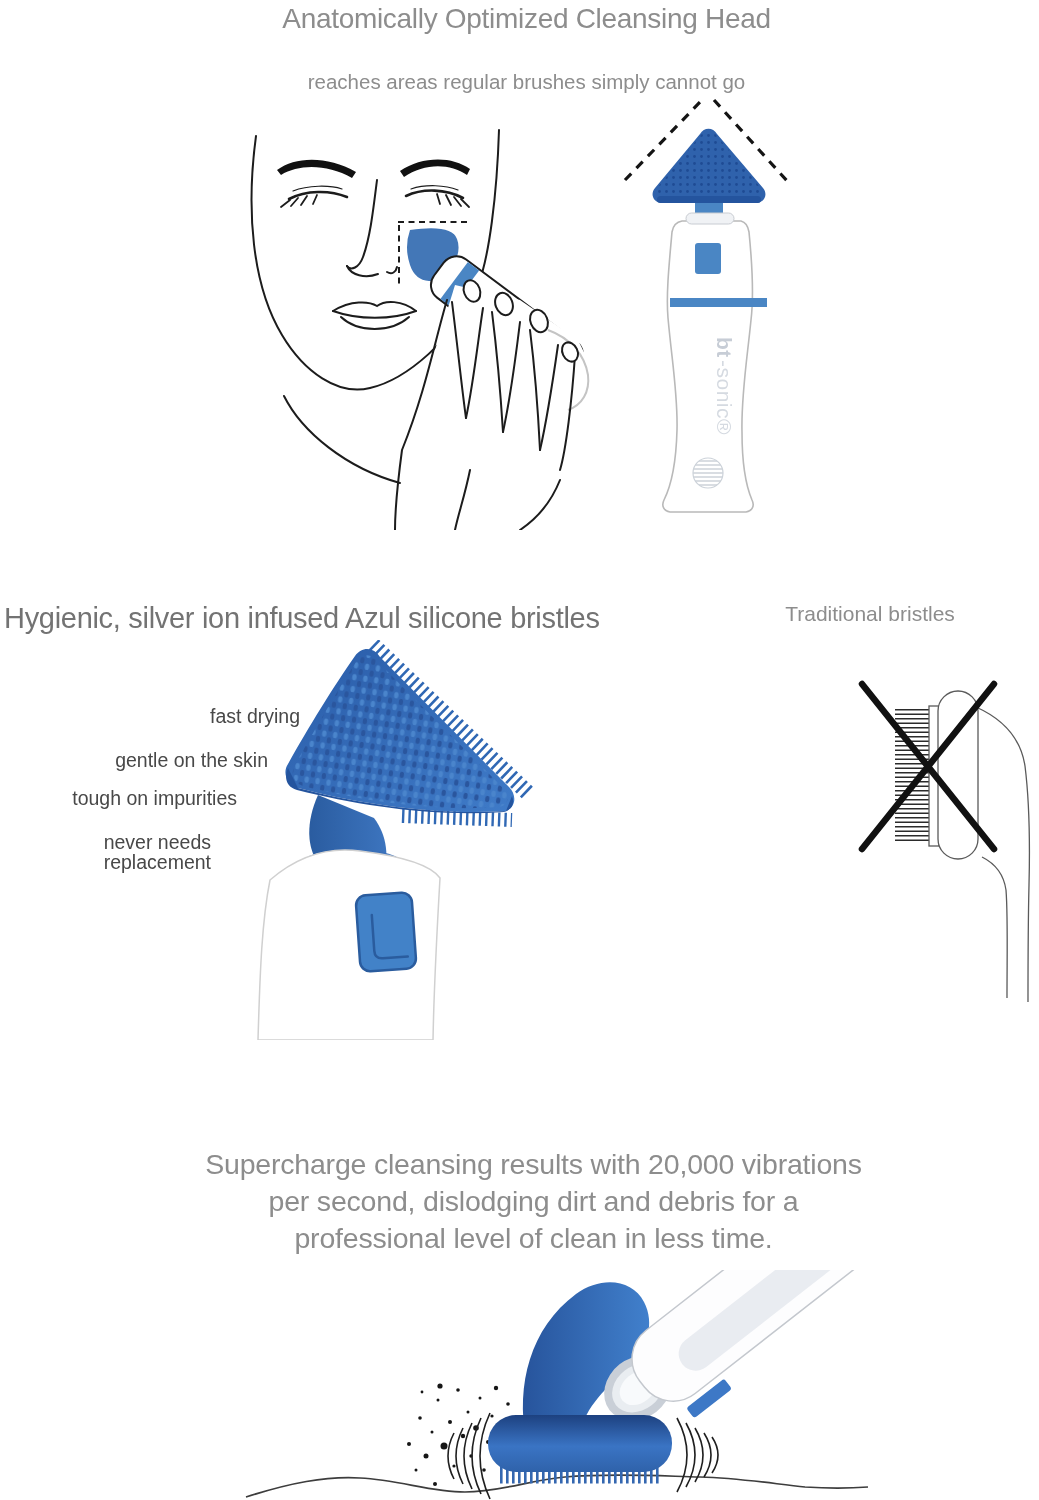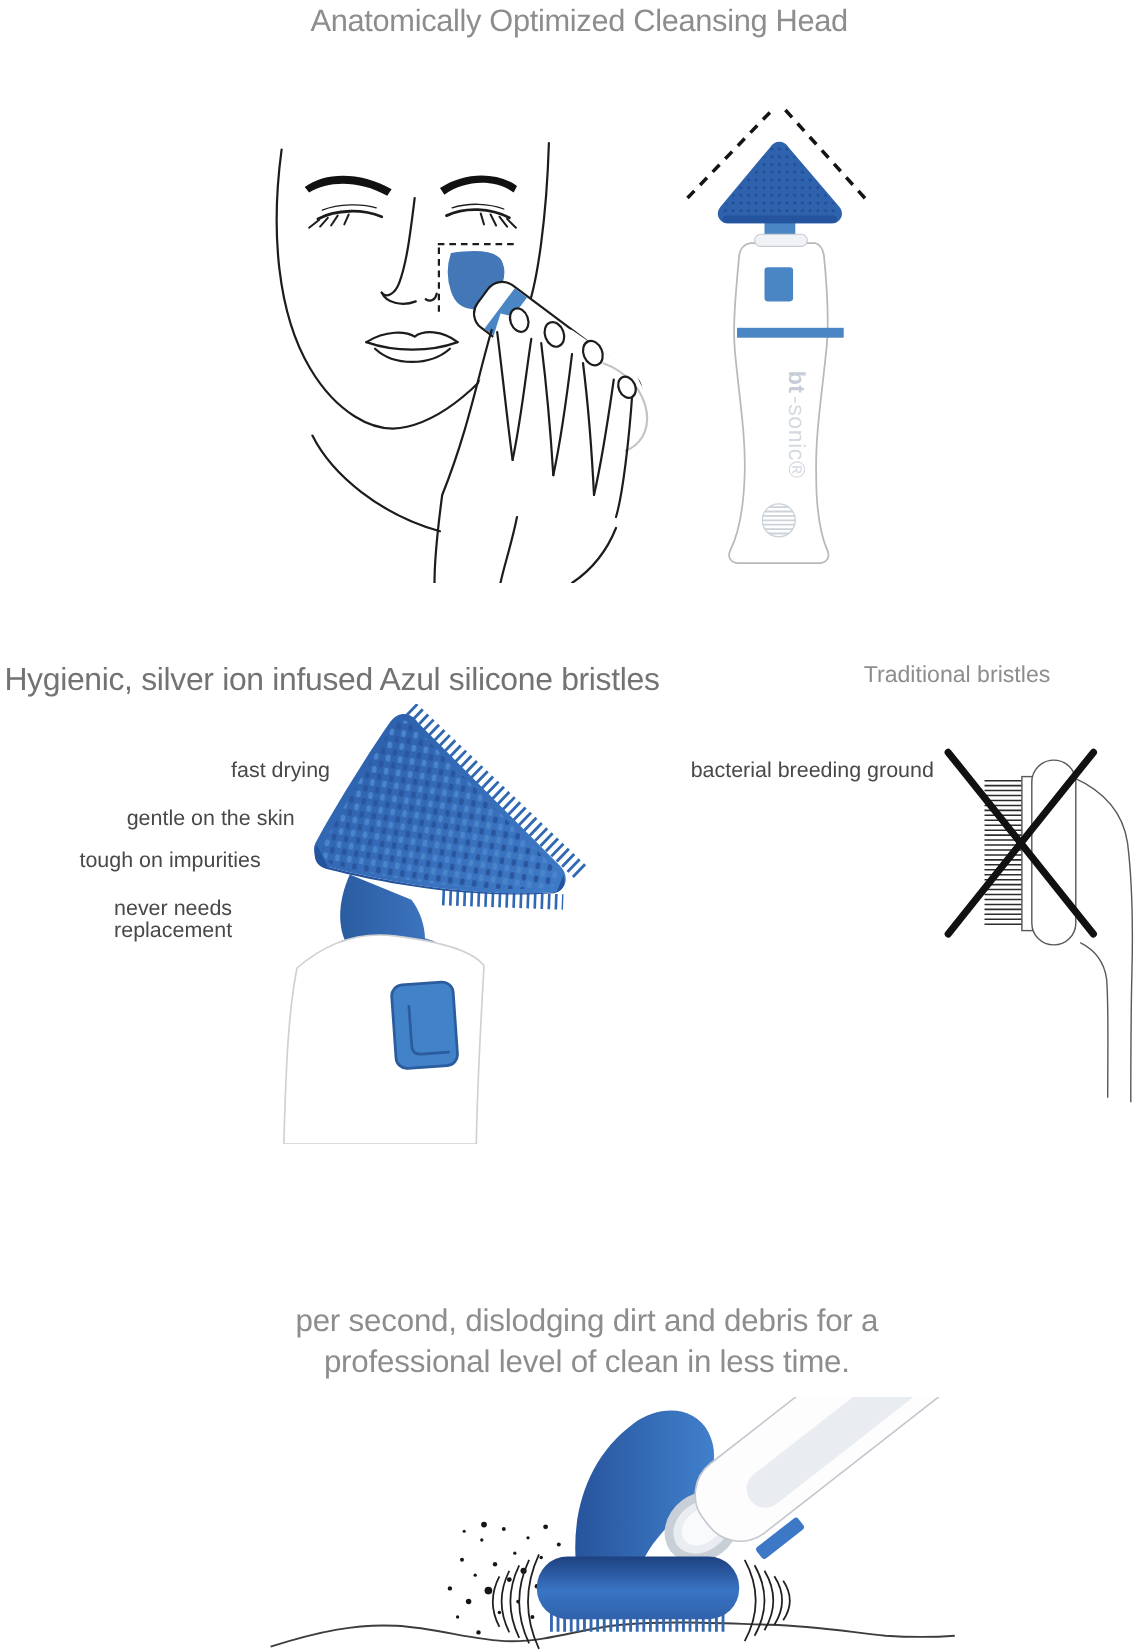--- a/index.html
+++ b/index.html
@@ -5,31 +5,32 @@
   html,body{margin:0;padding:0;background:#ffffff;}
   .page{position:relative;width:1039px;height:1500px;background:#ffffff;overflow:hidden;
         font-family:"Liberation Sans","DejaVu Sans",sans-serif;}
   .abs{position:absolute;}
   .h1{left:0;width:1039px;top:3px;text-align:center;font-size:28px;font-weight:400;
       color:#8d8d8d;letter-spacing:-0.3px;padding-left:14px;box-sizing:border-box;}
   .sub{left:0;width:1039px;top:70px;text-align:center;font-size:20.5px;color:#8d8d8d;
        padding-left:14px;box-sizing:border-box;}
   .h2-azul{left:4px;top:602px;font-size:29px;color:#737373;letter-spacing:-0.3px;}
   .h2-trad{left:700px;width:340px;top:602px;text-align:center;font-size:21px;color:#8d8d8d;}
-  .bullet{font-size:19.5px;color:#484848;text-align:right;left:0;line-height:20px;}
+  .bullet{font-size:19.5px;color:#484848;text-align:right;left:0;line-height:20px;margin-top:16px;}
   .para-line{left:0;width:1039px;text-align:center;font-size:28.5px;color:#8d8d8d;
              padding-left:28px;box-sizing:border-box;letter-spacing:-0.2px;}
   svg{display:block;}
 </style>
 </head>
 <body>
 
 <div class="page">
 
   <div class="abs h1">Anatomically Optimized Cleansing Head</div>
+  <div class="abs sub">reaches areas regular brushes simply cannot go</div>
 
   <svg class="abs" style="left:230px;top:100px" width="400" height="430" viewBox="0 0 400 430">
     <g fill="none" stroke="#1c1c1c" stroke-width="2" stroke-linecap="round">
       <path d="M 26,36 C 16,110 22,185 52,235 C 74,272 108,296 140,288 C 175,280 225,240 248,185 C 259,158 267,95 269,30"></path>
       <path d="M 54,296 C 72,332 116,368 170,383"></path>
       <path fill="#111" stroke="none" d="M 47,70 C 66,56 98,56 126,72 L 122,78 C 97,64 69,64 51,75 Z"></path>
       <path fill="#111" stroke="none" d="M 170,71 C 192,56 222,56 240,69 L 237,75 C 220,63 194,63 174,77 Z"></path>
       <path stroke-width="2.6" d="M 59,99 C 76,90 100,90 117,97"></path>
       <path stroke-width="1.2" d="M 63,91 C 78,85 100,85 112,89"></path>
       <g stroke-width="1.8">
@@ -143,21 +144,20 @@
   </svg>
 
   <div class="abs h2-azul">Hygienic, silver ion infused Azul silicone bristles</div>
   <div class="abs h2-trad">Traditional bristles</div>
 
   <div class="abs bullet" style="top:690px;width:300px">fast drying</div>
   <div class="abs bullet" style="top:734px;width:268px">gentle on the skin</div>
   <div class="abs bullet" style="top:772px;width:237px">tough on impurities</div>
   <div class="abs bullet" style="top:816px;width:211px">never needs replacement</div>
 
-  <div class="abs bullet" style="top:690px;width:849px">bacterial breeding ground</div>
 
   <svg class="abs" style="left:240px;top:640px" width="320" height="400" viewBox="0 0 320 400">
     <defs>
       <linearGradient id="headGrad" x1="0" y1="0" x2="1" y2="1">
         <stop offset="0" stop-color="#2a5ca8"></stop>
           <stop offset="1" stop-color="#3f7bc8"></stop>
       </linearGradient>
       <linearGradient id="neckGrad" x1="0" y1="0" x2="1" y2="0">
         <stop offset="0" stop-color="#2a5ca0"></stop>
           <stop offset="1" stop-color="#3c74be"></stop>
@@ -203,20 +203,21 @@
       <path d="M 131,57 C 160,70 176,90 180,116 C 184,148 185,195 184,235 C 183,275 183,315 183,352"></path>
       <path d="M 137,207 C 151,214 159,226 161,240 C 163,265 162,305 162,348"></path>
     </g>
 
     <g stroke="#111111" stroke-width="6.5" stroke-linecap="round">
       <path d="M 17,34 L 149,199"></path>
       <path d="M 149,34 L 17,199"></path>
     </g>
   </svg>
 
+  <div class="abs para-line" style="top:1148px">Supercharge cleansing results with 20,000 vibrations</div>
   <div class="abs para-line" style="top:1185px">per second, dislodging dirt and debris for a</div>
   <div class="abs para-line" style="top:1222px">professional level of clean in less time.</div>
 
   <svg class="abs" style="left:230px;top:1270px" width="810" height="230" viewBox="0 0 810 230">
     <defs>
       <linearGradient id="moundGrad" x1="0" y1="0" x2="0" y2="1">
         <stop offset="0" stop-color="#1d4180"></stop>
           <stop offset="0.55" stop-color="#3a74c4"></stop>
         <stop offset="1" stop-color="#2f62aa"></stop>
       </linearGradient>

